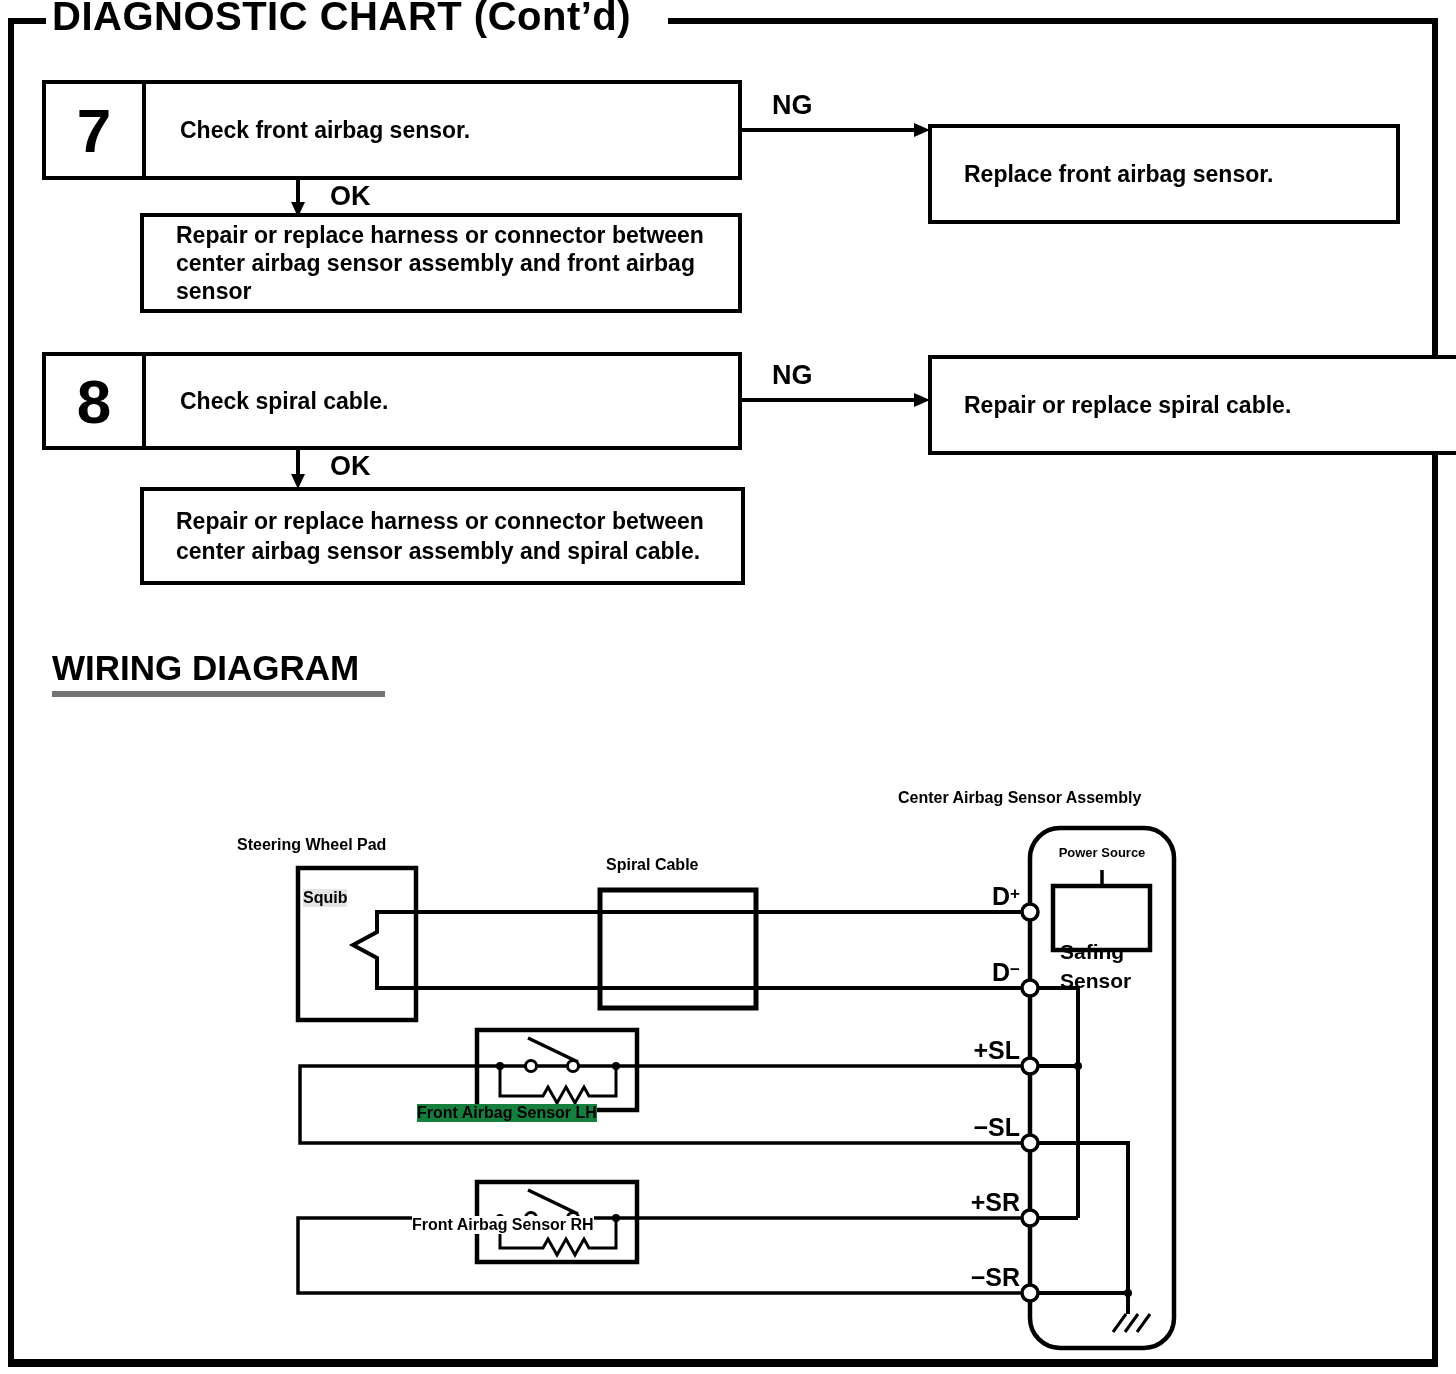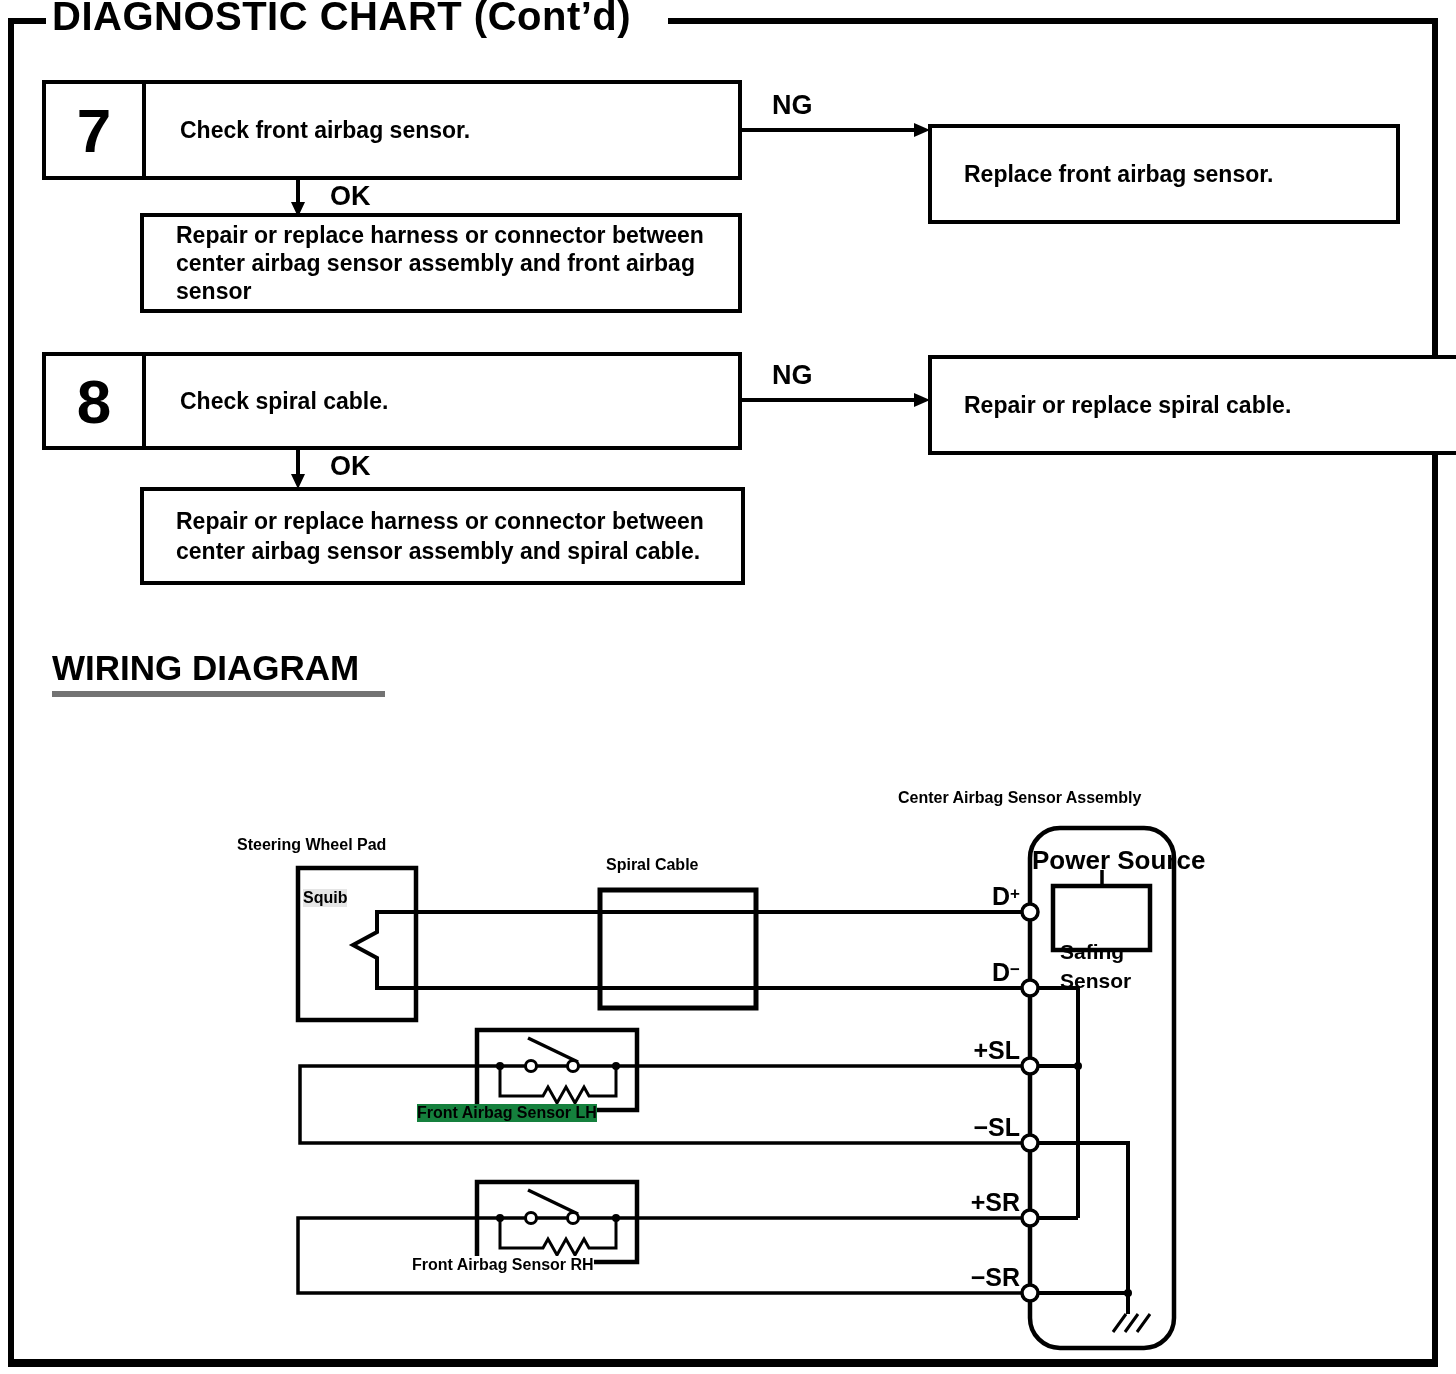--- a/index.html
+++ b/index.html
@@ -41,21 +41,21 @@
   
   .wlabel{position:absolute;font-size:16px;font-weight:700;z-index:3;white-space:nowrap;}
   .wlabel-sm{position:absolute;font-size:20px;font-weight:700;z-index:3;white-space:pre-line;}
   .terminal-label{
     position:absolute;width:58px;text-align:right;font-size:25px;font-weight:700;z-index:3;
     white-space:nowrap;
   }
   .terminal-label sup{font-size:17px;vertical-align:6px;font-weight:700;}
   .power-label{
     position:absolute;left:1032px;top:845px;width:140px;text-align:center;
-    font-size:26px;font-weight:700;z-index:3;white-space:nowrap;
+    font-size:13px;font-weight:700;z-index:3;white-space:nowrap;
   }
   svg{position:absolute;left:0;top:0;z-index:1;}
 </style>
 </head>
 <body>
 
 <div class="frame" style="left:8px;top:18px;width:38px;height:6px;"></div>
 <div class="frame" style="left:668px;top:18px;width:770px;height:6px;"></div>
 <div class="frame" style="left:8px;top:18px;width:6px;height:1349px;"></div>
 <div class="frame" style="left:1432px;top:18px;width:6px;height:1349px;"></div>
@@ -166,21 +166,21 @@
 <div class="section-heading">WIRING DIAGRAM</div>
 
 <div class="wlabel" style="left:898px;top:789px;">Center Airbag Sensor Assembly</div>
 <div class="wlabel" style="left:237px;top:836px;">Steering Wheel Pad</div>
 <div class="wlabel" style="left:303px;top:889px;background:#e5e5e5;">Squib</div>
 <div class="wlabel" style="left:606px;top:856px;">Spiral Cable</div>
 <div class="power-label">Power Source</div>
 <div class="wlabel-sm" style="left:1060px;top:891px;line-height:29px;font-size:21px;margin-top:46px;">Safing
 Sensor</div>
 <div class="wlabel" style="left:417px;top:1104px;background:#15803d;">Front Airbag Sensor LH</div>
-<div class="wlabel" style="left:412px;top:1256px;background:#fff;">Front Airbag Sensor RH</div>
+<div class="wlabel" style="left:412px;top:1216px;background:#fff;">Front Airbag Sensor RH</div>
 
 <div class="terminal-label" style="left:962px;top:882px;">
   <span>D</span><sup>+</sup>
 </div>
 <div class="terminal-label" style="left:962px;top:958px;">
   <span>D</span><sup>−</sup>
 </div>
 <div class="terminal-label" style="left:962px;top:1036px;">
   <span>+SL</span><sup></sup>
 </div>

